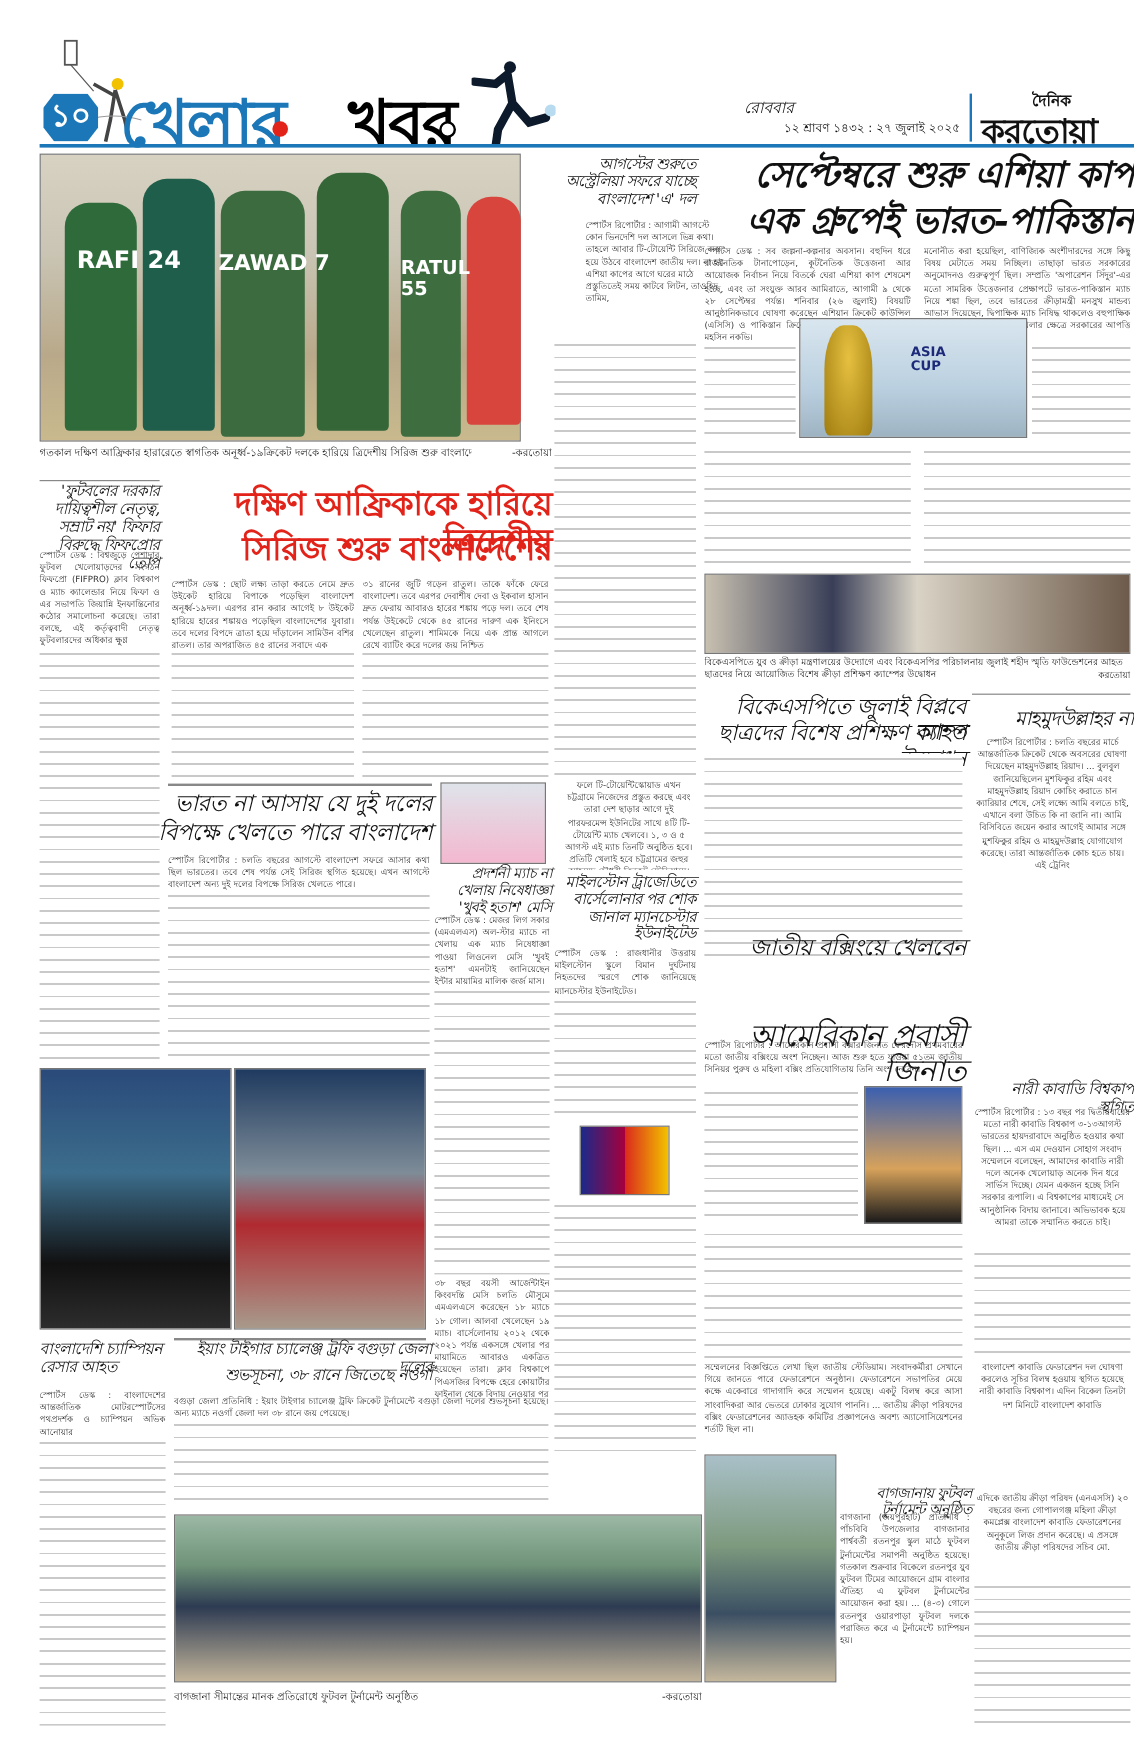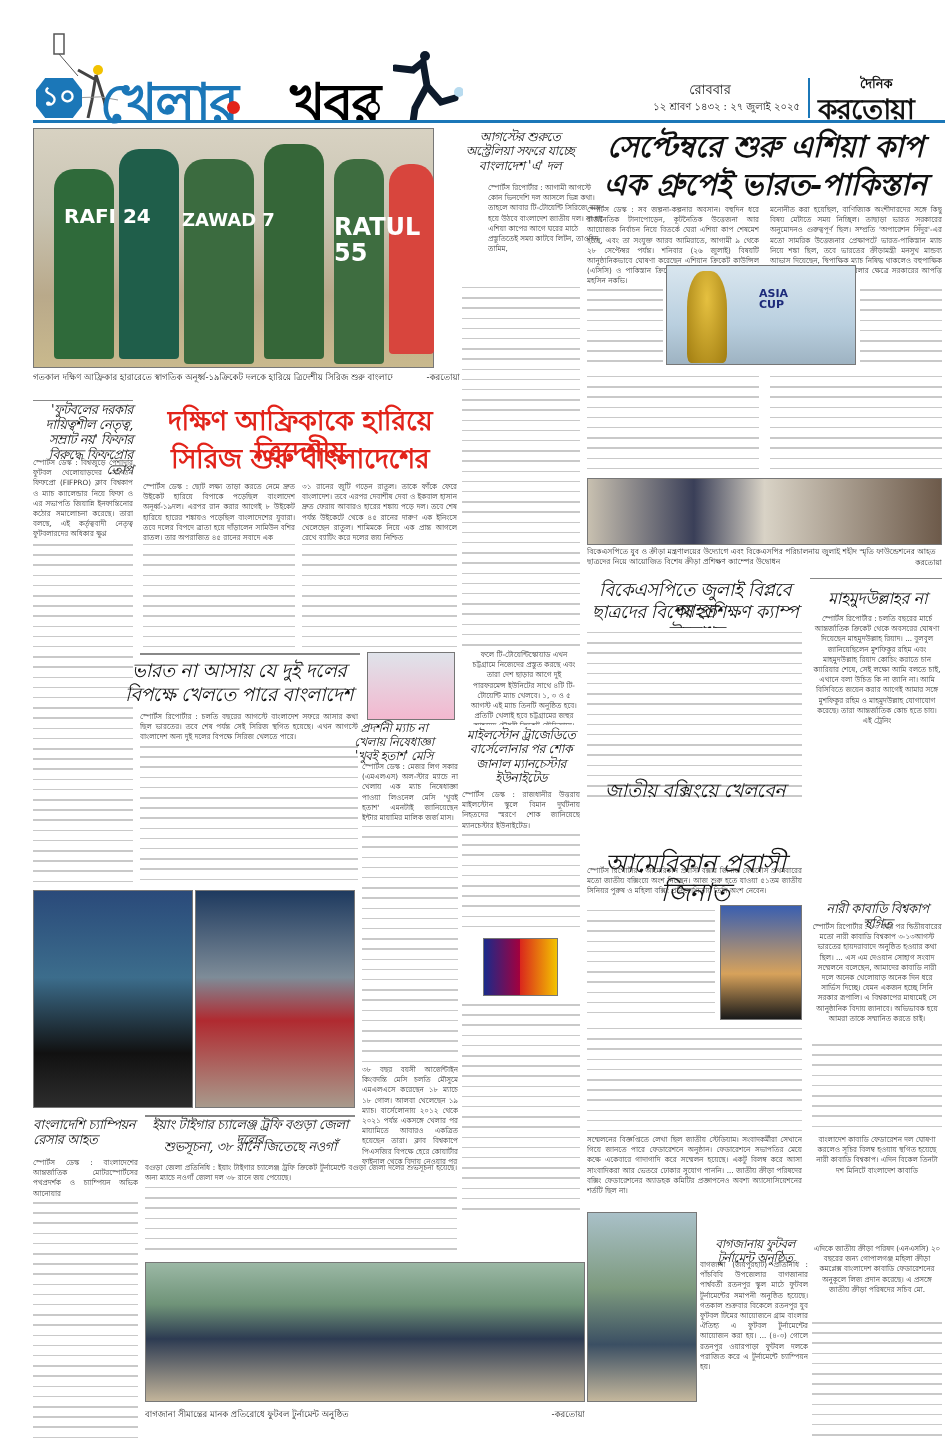--- a/index.html
+++ b/index.html
@@ -7,28 +7,28 @@
 body{font-family:"DejaVu Sans",sans-serif;color:#111;position:relative}
 .abs{position:absolute}
 .mh-line{left:33px;top:120px;width:912px;height:3px;background:#1b77b8}
 .page-no{left:36px;top:78px;width:46px;height:40px;background:#1b77b8;color:#fff;font-weight:bold;font-size:26px;display:flex;align-items:center;justify-content:center;clip-path:polygon(20% 0,80% 0,100% 30%,100% 70%,80% 100%,20% 100%,0 70%,0 30%)}
 .logo-khela{left:100px;top:62px;font-size:54px;font-weight:bold;color:#1b77b8;letter-spacing:-2px;font-family:"DejaVu Serif",serif}
 .logo-khobor{left:290px;top:62px;font-size:54px;font-weight:bold;color:#000;letter-spacing:-2px;font-family:"DejaVu Serif",serif}
 .red-dot{left:227px;top:101px;width:13px;height:13px;border-radius:50%;background:#e2231a}
 .ball{left:366px;top:101px;width:14px;height:14px;border-radius:50%;background:#fff;border:2px solid #000}
 .player-sil{left:393px;top:50px;width:70px;height:72px}
 .cricketer{left:48px;top:30px;width:70px;height:90px}
-.date-day{left:620px;top:80px;width:180px;text-align:center;font-size:13px;}
+.date-day{left:620px;top:80px;width:180px;text-align:left;font-size:13px;font-style:italic}
 .date-full{left:585px;top:99px;width:215px;text-align:right;font-size:10px}
 .date-sep{left:808px;top:78px;width:2px;height:40px;background:#1b77b8}
 .paper-small{left:860px;top:74px;font-size:13px;font-weight:bold}
 .paper-big{left:818px;top:88px;font-size:28px;font-weight:bold;letter-spacing:-1px;font-family:"DejaVu Serif",serif}
 .photo{background:linear-gradient(160deg,#8aa08a,#3f6b3c 40%,#2e5a30 60%,#b5a57a);border:1px solid #777}
 .cap{font-size:8.5px;color:#222;white-space:nowrap;overflow:hidden}
-.head{font-family:"DejaVu Serif",serif;line-height:1.15;text-align:center;letter-spacing:-0.5px}
+.head{font-family:"DejaVu Serif",serif;line-height:1.15;text-align:right;letter-spacing:-0.5px}
 .body-txt{font-size:7.2px;line-height:10.2px;color:#333;text-align:justify;overflow:hidden}
 .body-txt p{margin:0}
 .rule{background:#888}
 .ital{font-style:italic}
 .red{color:#e2231a}
 .fill{background:repeating-linear-gradient(#fff 0,#fff 4px,#c9c9c9 4px,#c9c9c9 5.5px,#fff 5.5px,#fff 10.2px)}
 </style>
 </head>
 <body>
 
@@ -62,21 +62,21 @@
 
 <div class="abs photo" style="left:33px;top:128px;width:401px;height:240px;background:linear-gradient(180deg,#d8d2c2 0,#c9c4b3 35%,#b9a98a 70%,#c9b98d 100%)">
   <div style="position:absolute;left:20px;top:40px;width:60px;height:190px;background:#2f6a3a;border-radius:20px 20px 4px 4px"></div>
   <div style="position:absolute;left:85px;top:20px;width:60px;height:210px;background:#1f5e4a;border-radius:20px 20px 4px 4px"></div>
   <div style="position:absolute;left:150px;top:30px;width:70px;height:205px;background:#3b6b3f;border-radius:20px 20px 4px 4px"></div>
   <div style="position:absolute;left:230px;top:15px;width:60px;height:215px;background:#356638;border-radius:20px 20px 4px 4px"></div>
   <div style="position:absolute;left:300px;top:30px;width:50px;height:205px;background:#3e6d40;border-radius:20px 20px 4px 4px"></div>
   <div style="position:absolute;left:355px;top:35px;width:45px;height:190px;background:#d8453d;border-radius:20px 20px 4px 4px"></div>
   <div style="position:absolute;left:30px;top:75px;color:#fff;font-weight:bold;font-size:20px">RAFI 24</div>
   <div style="position:absolute;left:148px;top:80px;color:#fff;font-weight:bold;font-size:18px">ZAWAD 7</div>
-  <div style="position:absolute;left:300px;top:85px;color:#fff;font-weight:bold;font-size:24px;width:60px;line-height:1.1">RATUL 55</div>
+  <div style="position:absolute;left:300px;top:85px;color:#fff;font-weight:bold;font-size:16px;width:60px;line-height:1.1">RATUL 55</div>
 </div>
 <div class="abs cap" style="left:33px;top:371px;width:360px">গতকাল  দক্ষিণ আফ্রিকার হারারেতে স্বাগতিক অনূর্ধ্ব-১৯ক্রিকেট দলকে হারিয়ে ত্রিদেশীয় সিরিজ শুরু বাংলাদেশের</div>
 <div class="abs cap" style="left:415px;top:371px;width:45px;text-align:right">-করতোয়া</div>
 
 <div class="abs rule" style="left:33px;top:400px;width:100px;height:1px"></div>
 <div class="abs head ital" style="left:33px;top:403px;width:100px;font-size:13px;text-align:right">'ফুটবলের দরকার দায়িত্বশীল নেতৃত্ব, সম্রাট নয়' ফিফার বিরুদ্ধে ফিফপ্রোর তোপ</div>
 <div class="abs body-txt" style="left:33px;top:458px;width:100px;height:200px">
     <p>স্পোর্টস ডেস্ক : বিশ্বজুড়ে পেশাদার ফুটবল খেলোয়াড়দের সংগঠন ফিফপ্রো (FIFPRO) ক্লাব বিশ্বকাপ ও ম্যাচ ক্যালেন্ডার নিয়ে ফিফা ও এর সভাপতি জিয়ান্নি ইনফান্তিনোর কঠোর সমালোচনা করেছে। তারা বলছে, এই কর্তৃত্ববাদী নেতৃত্ব ফুটবলারদের অধিকার ক্ষুণ্ণ</p>
   </div>
 <div class="abs fill" style="left:33px;top:540px;width:100px;height:345px"></div>
@@ -94,21 +94,21 @@
 
 <div class="abs rule" style="left:140px;top:653px;width:220px;height:2px"></div>
 <div class="abs head ital" style="left:118px;top:660px;width:242px;font-size:19px">ভারত না আসায় যে দুই দলের</div>
 <div class="abs head ital" style="left:118px;top:684px;width:242px;font-size:19px">বিপক্ষে খেলতে পারে বাংলাদেশ</div>
 <div class="abs body-txt" style="left:140px;top:712px;width:218px;height:30px">
     <p>স্পোর্টস রিপোর্টার : চলতি বছরের আগস্টে বাংলাদেশ সফরে আসার কথা ছিল ভারতের। তবে শেষ পর্যন্ত সেই সিরিজ স্থগিত হয়েছে। এখন আগস্টে বাংলাদেশ অন্য দুই দলের বিপক্ষে সিরিজ খেলতে পারে।</p>
   </div>
 <div class="abs fill" style="left:140px;top:742px;width:218px;height:145px"></div>
 
 <div class="abs photo" style="left:367px;top:652px;width:88px;height:68px;background:linear-gradient(180deg,#dfe3ea,#f3b8cf)"></div>
-<div class="abs head ital" style="left:344px;top:722px;width:100px;font-size:12px">প্রদর্শনী ম্যাচ না খেলায় নিষেধাজ্ঞা 'খুবই হতাশ' মেসি</div>
+<div class="abs head ital" style="left:360px;top:722px;width:100px;font-size:12px">প্রদর্শনী ম্যাচ না খেলায় নিষেধাজ্ঞা 'খুবই হতাশ' মেসি</div>
 <div class="abs body-txt" style="left:362px;top:762px;width:96px;height:60px">
     <p>স্পোর্টস ডেস্ক : মেজর লিগ সকার (এমএলএস) অল-স্টার ম্যাচে না খেলায় এক ম্যাচ নিষেধাজ্ঞা পাওয়া লিওনেল মেসি 'খুবই হতাশ' এমনটাই জানিয়েছেন ইন্টার মায়ামির মালিক জর্জ মাস।</p>
   </div>
 <div class="abs fill" style="left:362px;top:822px;width:96px;height:240px"></div>
 
 <div class="abs head ital" style="left:460px;top:130px;width:120px;font-size:12.5px">আগস্টের শুরুতে অস্ট্রেলিয়া সফরে যাচ্ছে বাংলাদেশ 'এ' দল</div>
 <div class="abs body-txt" style="left:488px;top:183px;width:118px;height:100px;text-align:left">
     <p>স্পোর্টস রিপোর্টার : আগামী আগস্টে কোন ভিনদেশি দল আসলে ভিন্ন কথা। তাহলে আবার টি-টোয়েন্টি সিরিজে ব্যস্ত হয়ে উঠবে বাংলাদেশ জাতীয় দল। না হয় এশিয়া কাপের আগে ঘরের মাঠে প্রস্তুতিতেই সময় কাটবে লিটন, তাওহিদ তামিম,</p>
   </div>
 <div class="abs fill" style="left:462px;top:283px;width:118px;height:368px"></div>

